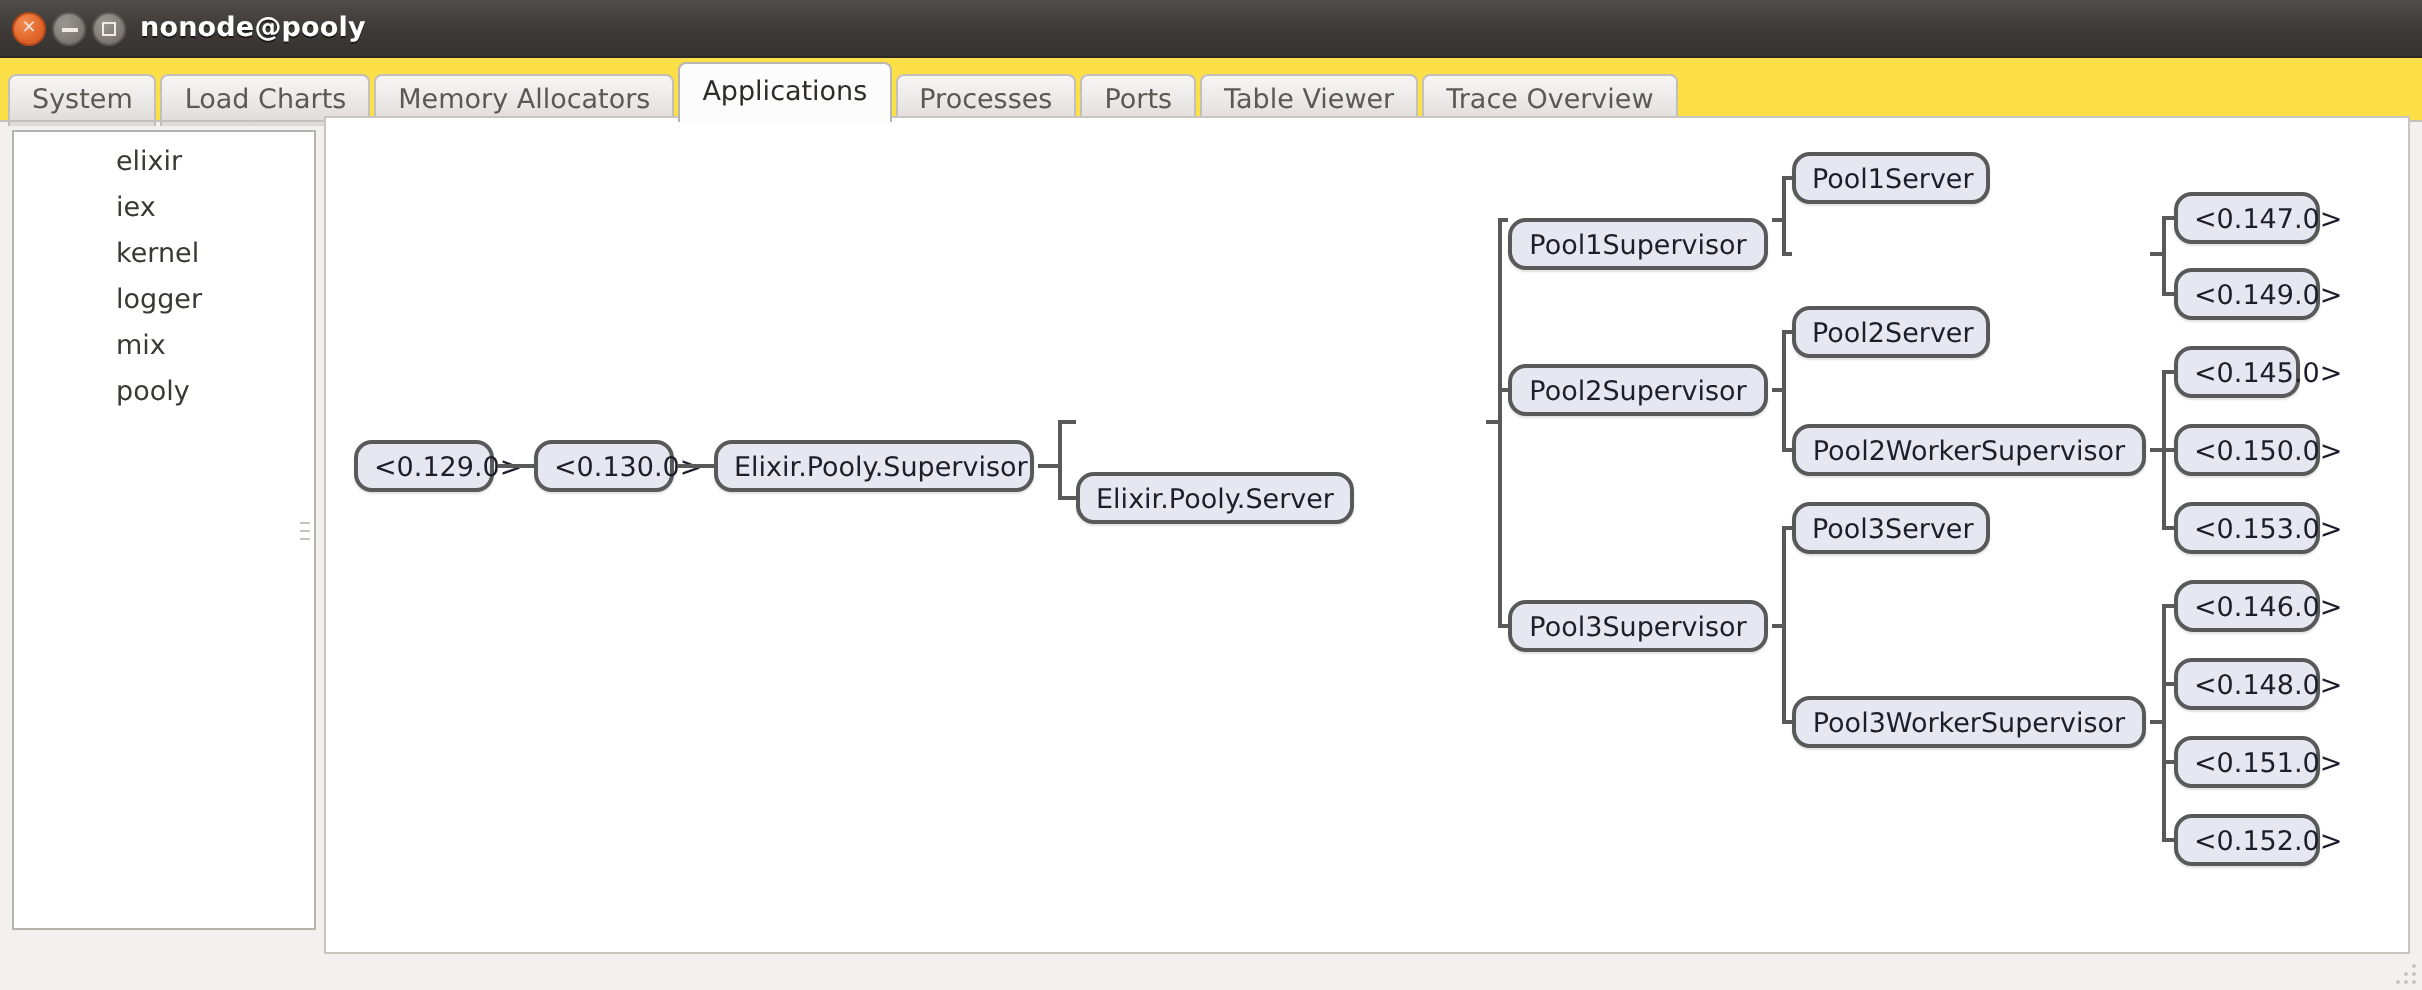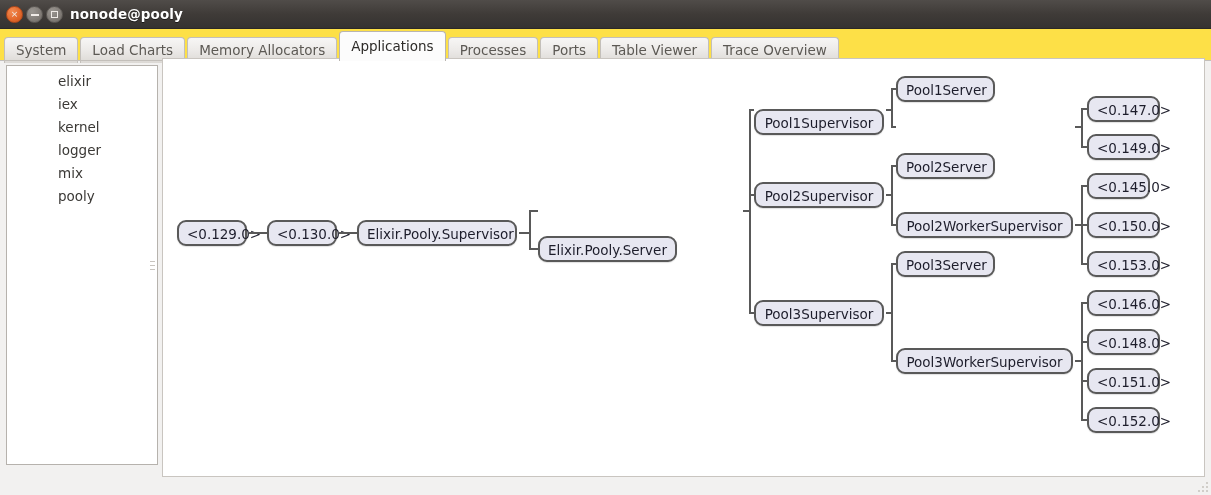--- a/index.html
+++ b/index.html
@@ -282,21 +282,21 @@
         <div class="node" style="left: 733px; top: 17px; width: 99px;">Pool1Server</div>
         <div class="node" style="left: 733px; top: 94px; width: 99px;">Pool2Server</div>
         <div class="node" style="left: 733px; top: 153px; width: 177px;">Pool2WorkerSupervisor</div>
         <div class="node" style="left: 733px; top: 192px; width: 99px;">Pool3Server</div>
         <div class="node" style="left: 733px; top: 289px; width: 177px;">Pool3WorkerSupervisor</div>
         <div class="node" style="left: 924px; top: 37px; width: 73px;">&lt;0.147.0&gt;</div>
         <div class="node" style="left: 924px; top: 75px; width: 73px;">&lt;0.149.0&gt;</div>
         <div class="node" style="left: 924px; top: 114px; width: 63px;">&lt;0.145.0&gt;</div>
         <div class="node" style="left: 924px; top: 153px; width: 73px;">&lt;0.150.0&gt;</div>
         <div class="node" style="left: 924px; top: 192px; width: 73px;">&lt;0.153.0&gt;</div>
-        <div class="node" style="left: 924px; top: 231px; width: 73px;">&lt;0.146.0&gt;</div>
+        <div class="node" style="left: 924px; top: 231px; width: 73px; border-radius: 10px;">&lt;0.146.0&gt;</div>
         <div class="node" style="left: 924px; top: 270px; width: 73px;">&lt;0.148.0&gt;</div>
         <div class="node" style="left: 924px; top: 309px; width: 73px;">&lt;0.151.0&gt;</div>
         <div class="node" style="left: 924px; top: 348px; width: 73px;">&lt;0.152.0&gt;</div>
         <div class="edge h" style="left: 86px; top: 173px; width: 9px;"></div>
         <div class="edge h" style="left: 95px; top: 173px; width: 9px;"></div>
         <div class="edge h" style="left: 176px; top: 173px; width: 9px;"></div>
         <div class="edge h" style="left: 185px; top: 173px; width: 9px;"></div>
         <div class="edge h" style="left: 356px; top: 173px; width: 10px;"></div>
         <div class="edge v" style="left: 366px; top: 151px; height: 38px;"></div>
         <div class="edge h" style="left: 366px; top: 151px; width: 9px;"></div>

